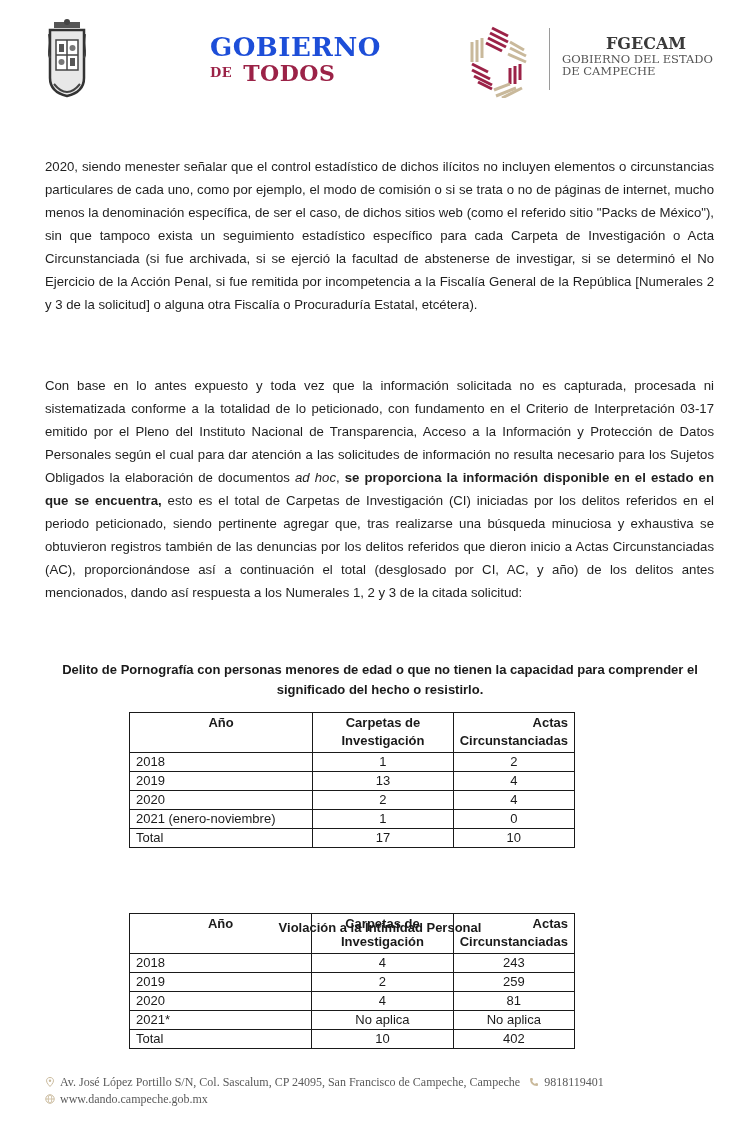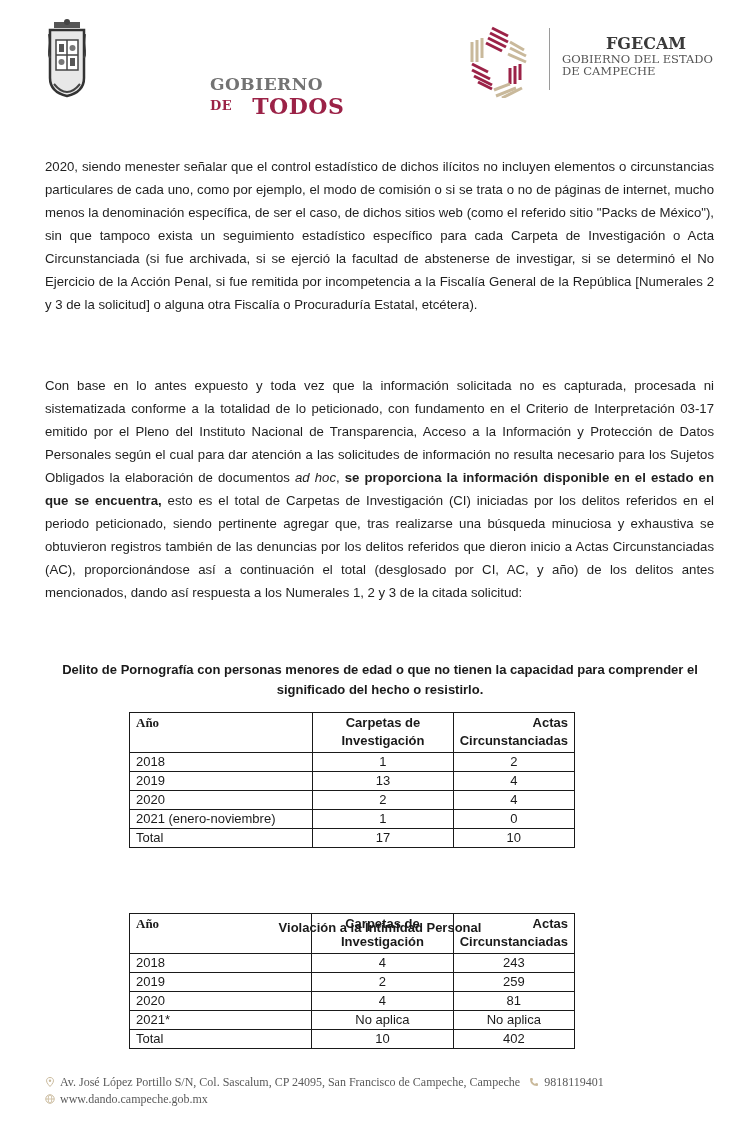--- a/index.html
+++ b/index.html
@@ -3,23 +3,23 @@
   <meta charset="utf-8">
   <style>
     html, body { margin: 0; padding: 0; background: #ffffff; }
     body { width: 738px; height: 1129px; position: relative; overflow: hidden;
            font-family: "DejaVu Sans", sans-serif; color: #1a1a1a; }
 
     
     .header { position: absolute; top: 0; left: 0; width: 738px; height: 120px; }
     .coat { position: absolute; left: 48px; top: 18px; width: 38px; height: 80px; }
     .gob { position: absolute; left: 210px; top: 34px; font-family: "DejaVu Serif", serif; font-weight: bold; line-height: 1; }
-    .gob .l1 { font-size: 17px; color: #737373; letter-spacing: 0.5px; margin-top: 42px; }
+    .gob .l1 { font-size: 26px; color: #1d4ed8; letter-spacing: 0.5px; }
     .gob .l2 { font-size: 22px; color: #9b2247; margin-top: 2px; letter-spacing: 0.5px; }
-    .gob .l2 .de { font-size: 13px; vertical-align: 4px; margin-right: 20px; }
+    .gob .l2 .de { font-size: 13px; vertical-align: 4px; margin-right: 11px; }
     .fge-mark { position: absolute; left: 468px; top: 22px; width: 62px; height: 76px; }
     .fge-div { position: absolute; left: 549px; top: 28px; width: 1px; height: 62px; background: #9a9a9a; }
     .fge-text { position: absolute; left: 562px; top: 36px; font-family: "DejaVu Serif", serif; line-height: 1.05; }
     .fge-text .t1 { font-size: 16px; font-weight: bold; color: #3a3a3a; margin-left: 44px; }
     .fge-text .t2, .fge-text .t3 { font-size: 11.5px; font-weight: normal; color: #555555; }
 
     
     .para { position: absolute; left: 45px; width: 669px; font-size: 13.2px; line-height: 23px;
             text-align: justify; color: #1f1f1f; font-family: "Liberation Sans", sans-serif; }
     .p1 { top: 155px; }
@@ -31,21 +31,21 @@
     .tcap { position: absolute; left: 60px; width: 640px; text-align: center; font-weight: bold;
             font-size: 13px; line-height: 20px; font-family: "Liberation Sans", sans-serif; color: #1a1a1a; }
     .cap1 { top: 660px; }
     .cap2 { top: 882px; margin-top: 36px; }
     table.data { position: absolute; left: 129px; width: 446px; border-collapse: collapse;
                  font-family: "Liberation Sans", sans-serif; font-size: 13px; color: #1a1a1a; }
     .t1 { top: 712px; }
     .t2 { top: 913px; }
     table.data td, table.data th { border: 1.5px solid #1a1a1a; padding: 0 6px; height: 18px; line-height: 18px; }
     table.data th { font-weight: bold; vertical-align: top; height: 38px; line-height: 18px; padding-top: 1px; }
-    table.data th.yr { text-align: left; width: 186px; font-family: Liberation Serif, serif; }
+    table.data th.yr { text-align: center; width: 186px; }
     table.data th.ci { text-align: center; width: 134px; }
     table.data th.ac { text-align: right; margin-left: 44px; }
     table.data td.yr { text-align: left; }
     table.data td.num { text-align: center; }
 
     
     .footer { position: absolute; left: 45px; top: 1074px; font-family: "Liberation Serif", serif;
               font-size: 12px; color: #5a5a5a; line-height: 17px; }
     .footer .ic { display: inline-block; width: 10px; height: 10px; margin-right: 5px; vertical-align: -1px; }
   </style>

